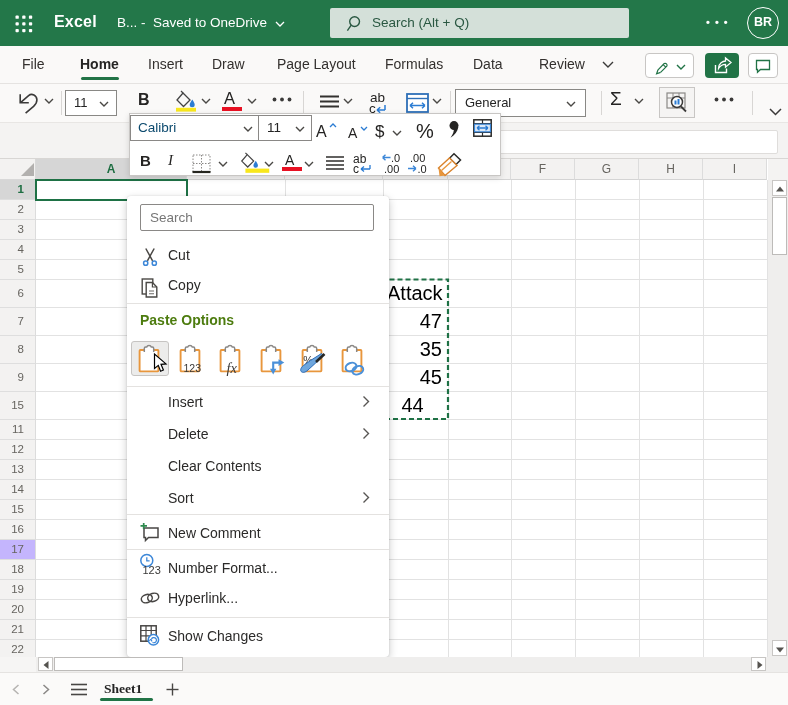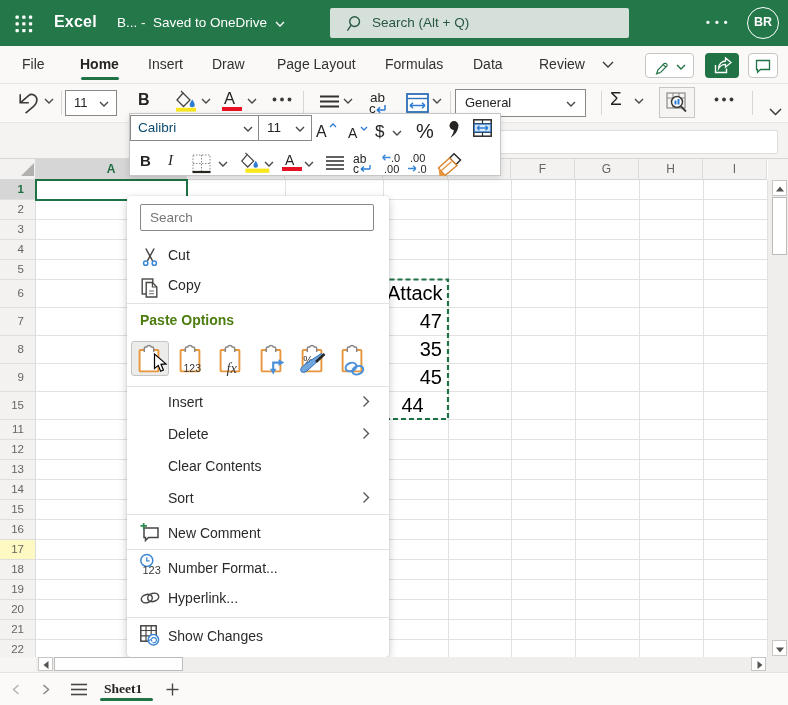--- a/index.html
+++ b/index.html
@@ -252,21 +252,21 @@
     <div class="rowhdr" style="top:149px;height:28px;background:#f3f2f1;line-height:27px">7</div>
     <div class="rowhdr" style="top:177px;height:28px;background:#f3f2f1;line-height:27px">8</div>
     <div class="rowhdr" style="top:205px;height:28px;background:#f3f2f1;line-height:27px">9</div>
     <div class="rowhdr" style="top:233px;height:28px;background:#f3f2f1;line-height:27px">15</div>
     <div class="rowhdr" style="top:261px;height:20px;background:#f3f2f1;line-height:19px">11</div>
     <div class="rowhdr" style="top:281px;height:20px;background:#f3f2f1;line-height:19px">12</div>
     <div class="rowhdr" style="top:301px;height:20px;background:#f3f2f1;line-height:19px">13</div>
     <div class="rowhdr" style="top:321px;height:20px;background:#f3f2f1;line-height:19px">14</div>
     <div class="rowhdr" style="top:341px;height:20px;background:#f3f2f1;line-height:19px">15</div>
     <div class="rowhdr" style="top:361px;height:20px;background:#f3f2f1;line-height:19px">16</div>
-    <div class="rowhdr" style="top:381px;height:20px;background:#fef9c3;line-height:19px">17</div>
+    <div class="rowhdr" style="top:381px;height:20px;background:#c4b5fd;line-height:19px">17</div>
     <div class="rowhdr" style="top:401px;height:20px;background:#f3f2f1;line-height:19px">18</div>
     <div class="rowhdr" style="top:421px;height:20px;background:#f3f2f1;line-height:19px">19</div>
     <div class="rowhdr" style="top:441px;height:20px;background:#f3f2f1;line-height:19px">20</div>
     <div class="rowhdr" style="top:461px;height:20px;background:#f3f2f1;line-height:19px">21</div>
     <div class="rowhdr" style="top:481px;height:20px;background:#f3f2f1;line-height:19px">22</div>
     <div class="gl-h" style="top:40px"></div>
     <div class="gl-h" style="top:60px"></div>
     <div class="gl-h" style="top:80px"></div>
     <div class="gl-h" style="top:100px"></div>
     <div class="gl-h" style="top:120px"></div>

